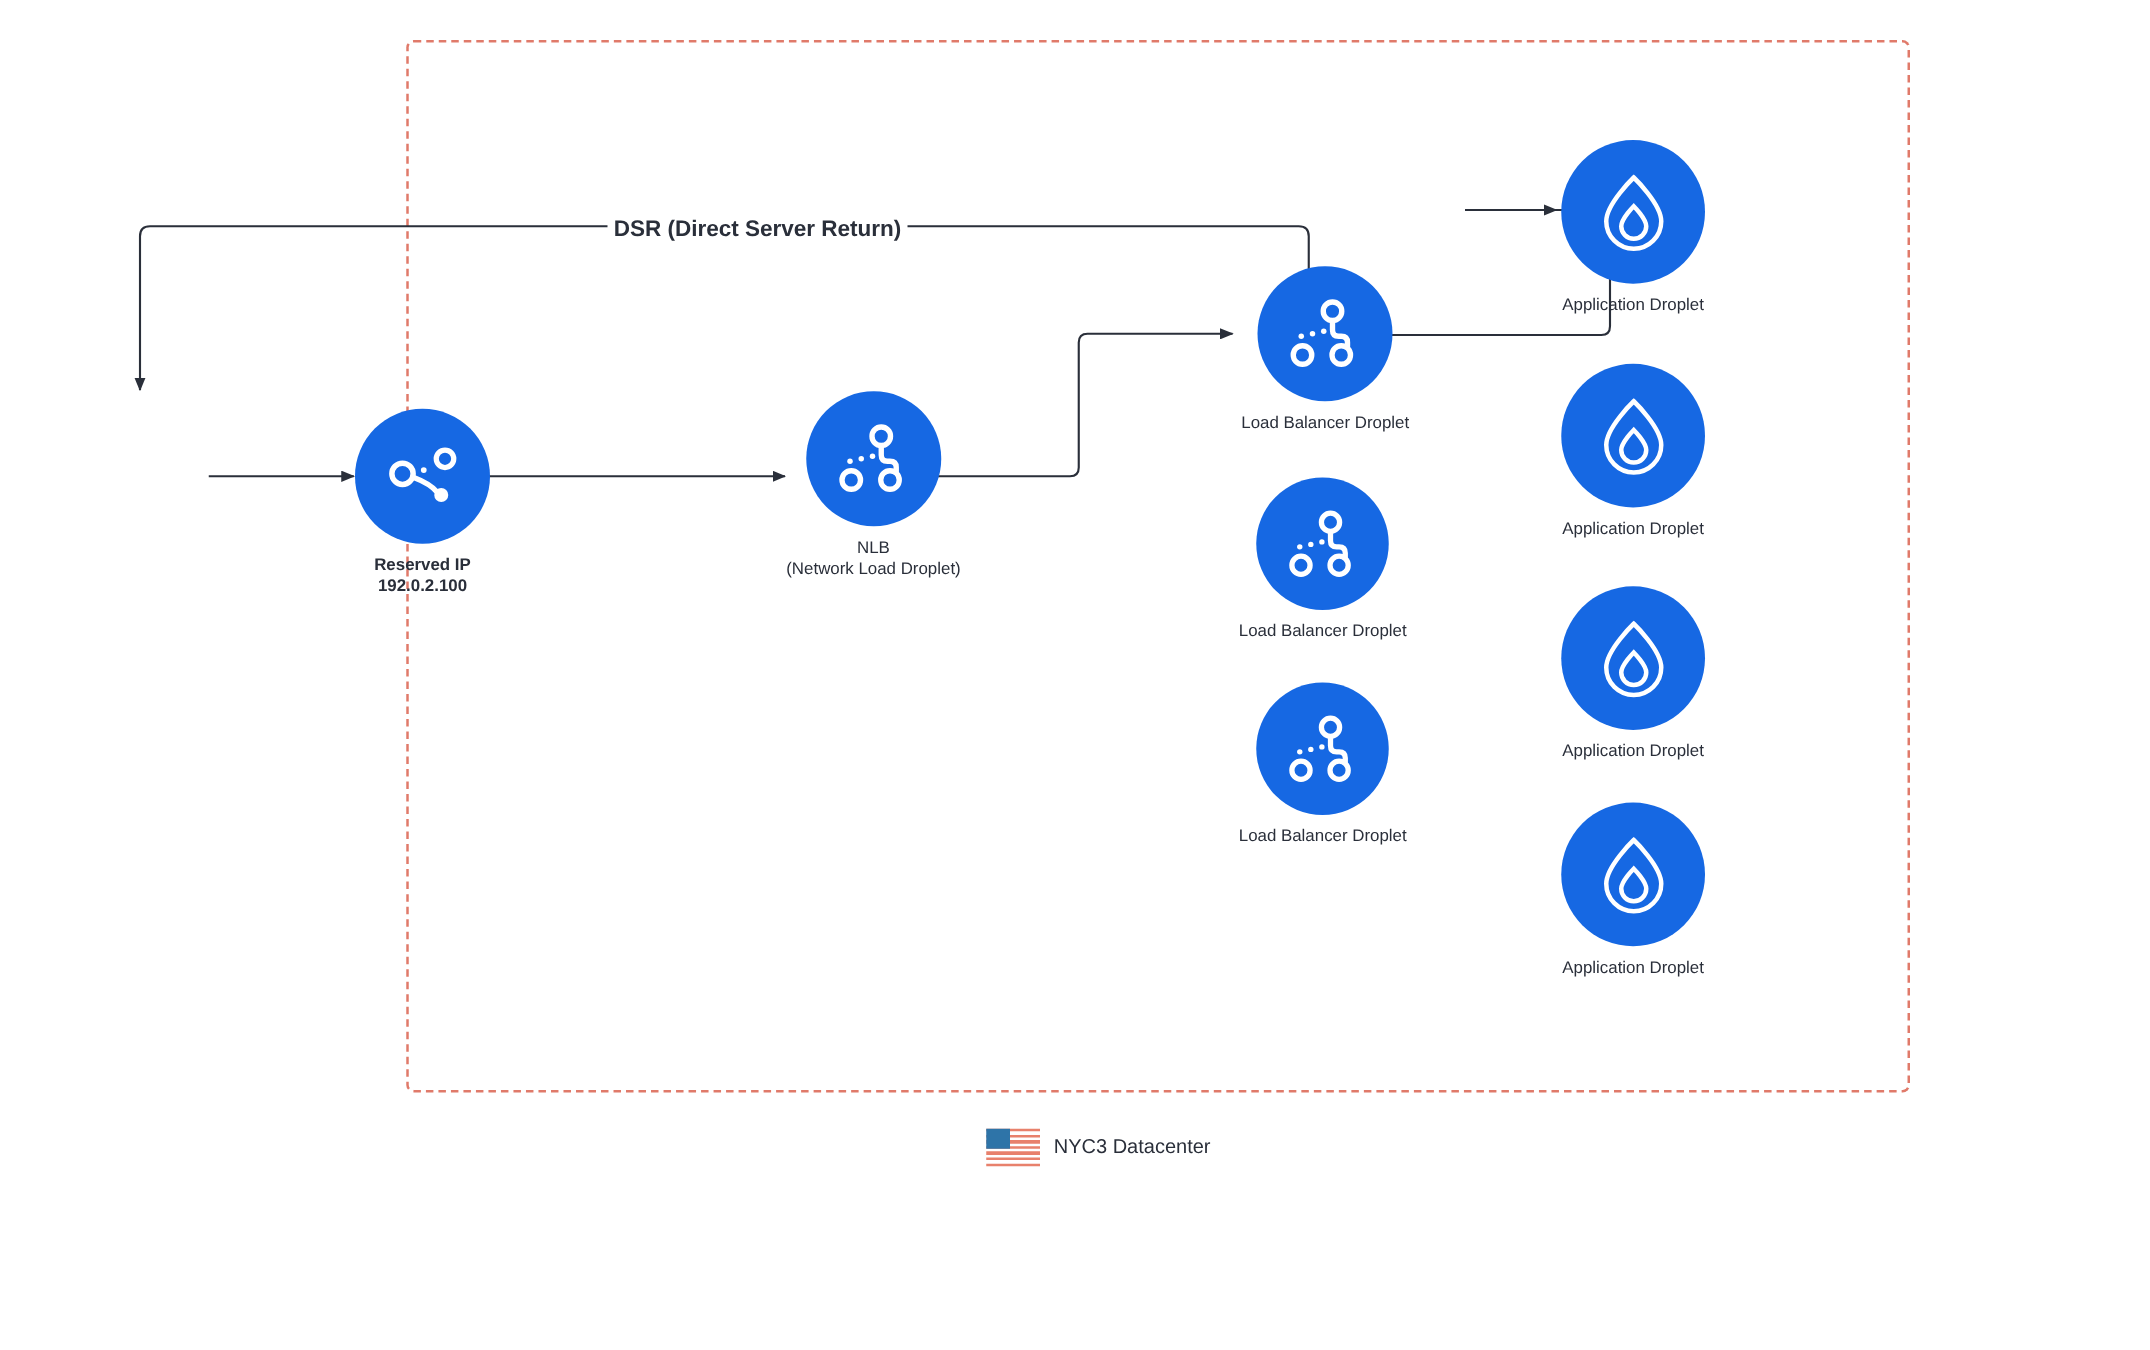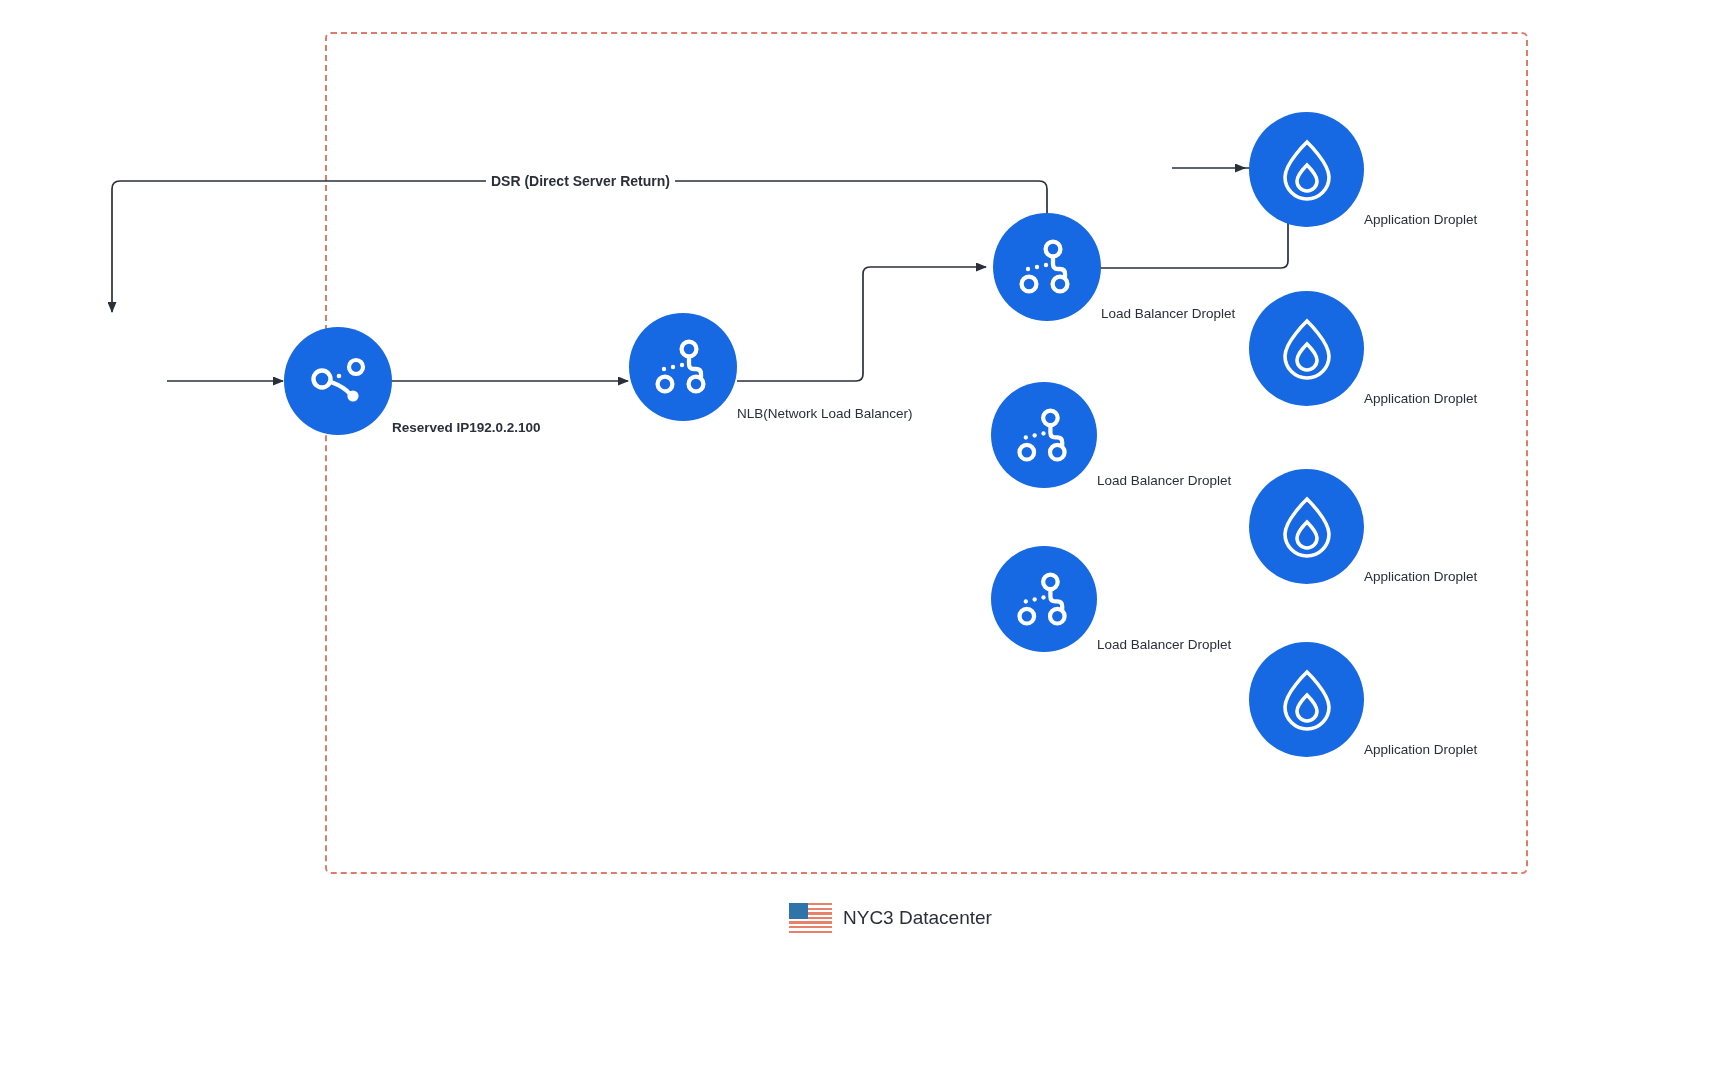--- a/index.html
+++ b/index.html
@@ -35,22 +35,22 @@
     height: 842px;
     border: 2px dashed #e07a6a;
     border-radius: 6px;
     box-sizing: border-box;
   }
 
   
   .node {
     position: absolute;
     display: flex;
-    flex-direction: row;
-    align-items: flex-end;
+    flex-direction: column;
+    align-items: center;
   }
   .bubble {
     border-radius: 50%;
     display: flex;
     align-items: center;
     justify-content: center;
   }
   .bubble.blue { background: #1668e3; }
   .bubble.grey { background: #eef0f4; }
 
@@ -59,39 +59,39 @@
     font-size: 13.5px;
     color: #2a2f3a;
     text-align: center;
     line-height: 15.5px;
     white-space: pre;
   }
 
   
   .edge-label {
     position: absolute;
-    font-size: 14px;
+    font-size: 18px;
     font-weight: bold;
     color: #2a2f3a;
     background: #ffffff;
     padding: 0 5px;
     white-space: nowrap;
   }
 
   
   .legend {
     position: absolute;
     left: 789px;
     top: 903px;
     display: flex;
     align-items: center;
     gap: 11px;
   }
   .legend-text {
-    font-size: 19px;
+    font-size: 16px;
     color: #2a2f3a;
     white-space: nowrap;
   }
   .flag {
     width: 43px;
     height: 30px;
     position: relative;
     background: #ffffff;
     flex: none;
   }
@@ -160,21 +160,21 @@
         <circle cx="37" cy="13" r="7.4" fill="none" stroke="#ffffff" stroke-width="4.3"></circle>
         <circle cx="13" cy="48" r="7.4" fill="none" stroke="#ffffff" stroke-width="4.3"></circle>
         <circle cx="44" cy="48" r="7.4" fill="none" stroke="#ffffff" stroke-width="4.3"></circle>
         <path d="M37,21 L37,28 Q37,33 42,33 L44,33 Q49,33 49,38 L49,41" fill="none" stroke="#ffffff" stroke-width="4.3" stroke-linecap="round"></path>
         <circle cx="12" cy="33" r="2.2" fill="#ffffff"></circle>
         <circle cx="21" cy="31" r="2.2" fill="#ffffff"></circle>
         <circle cx="30" cy="29" r="2.2" fill="#ffffff"></circle>
       </svg>
     </div>
     <div class="node-label">NLB</div>
-    <div class="node-label" style="margin-top:1px;">(Network Load Balancer)</div>
+    <div class="node-label" style="margin-top:1px;">(Network Load Droplet)</div>
   </div>
 
   <div class="node" style="left:993px; top:213px;">
     <div class="bubble blue" style="width:108px;height:108px;">
       <svg width="62" height="62" viewBox="0 0 62 62">
         <circle cx="37" cy="13" r="7.4" fill="none" stroke="#ffffff" stroke-width="4.3"></circle>
         <circle cx="13" cy="48" r="7.4" fill="none" stroke="#ffffff" stroke-width="4.3"></circle>
         <circle cx="44" cy="48" r="7.4" fill="none" stroke="#ffffff" stroke-width="4.3"></circle>
         <path d="M37,21 L37,28 Q37,33 42,33 L44,33 Q49,33 49,38 L49,41" fill="none" stroke="#ffffff" stroke-width="4.3" stroke-linecap="round"></path>
         <circle cx="12" cy="33" r="2.2" fill="#ffffff"></circle>

